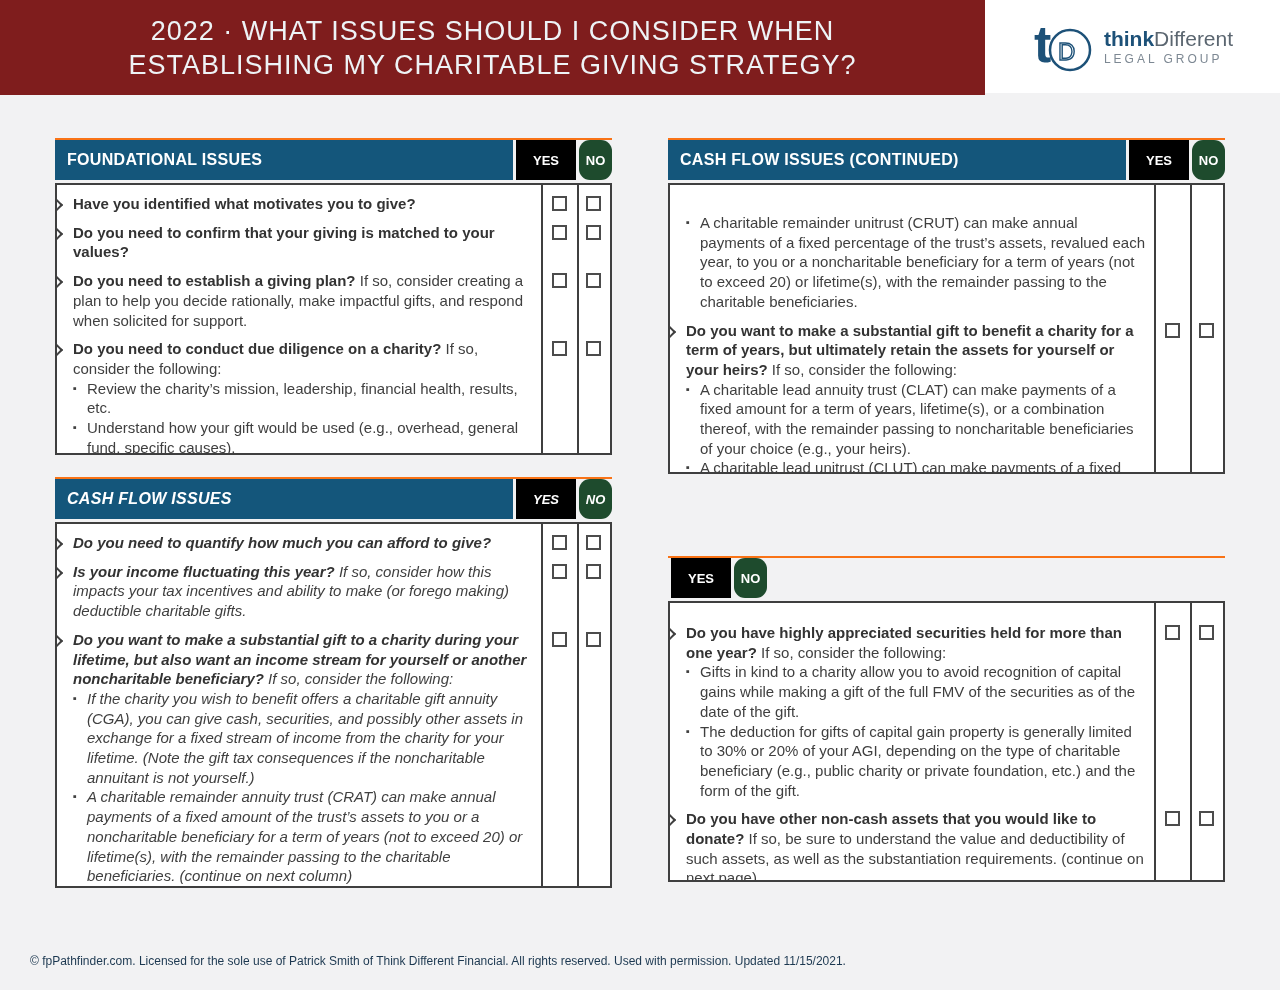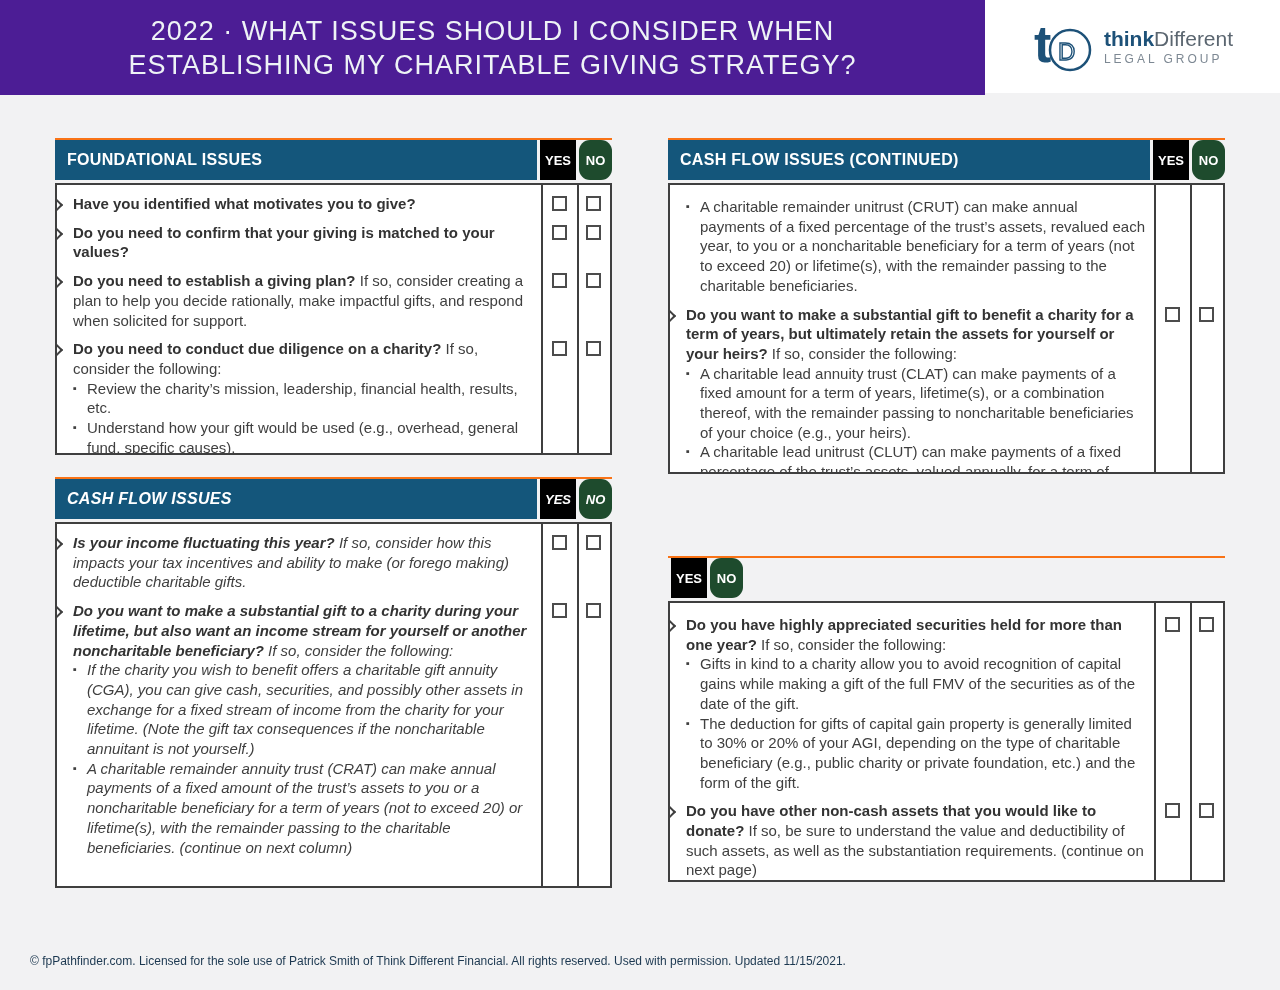--- a/index.html
+++ b/index.html
@@ -7,21 +7,21 @@
   body {
     position:relative;
     background:#f2f2f3;
     font-family:"Liberation Sans","DejaVu Sans",sans-serif;
     color:#3f3f3f;
   }
 
   
   .banner {
     position:absolute; left:0; top:0; width:985px; height:95px;
-    background:#4c1d95;
+    background:#7f1d1d;
     display:flex; flex-direction:column; justify-content:center;
     text-align:center;
   }
   .banner-title { color:#eef3f6; font-size:27px; line-height:34px; font-weight:400; letter-spacing:1px; }
   .banner-arrow {
     position:absolute; left:985px; top:31px; width:0; height:0;
     border-left:13px solid #0c3b59;
     border-top:13px solid transparent;
     border-bottom:13px solid transparent;
   }
@@ -35,35 +35,35 @@
   .logo-text .subtitle { font-size:12px; letter-spacing:3px; color:#7d8893; margin-top:2px; }
 
   
   .panel { position:absolute; width:557px; border-top:2px solid #f97316; }
   .panel-header { display:flex; height:40px; }
   .ph-title {
     flex:1; background:#14567b; color:#fff; font-weight:bold; font-size:16px;
     letter-spacing:.3px; display:flex; align-items:center; padding-left:12px;
   }
   .ph-yes, .ph-no {
-    width:36px; margin-left:3px; color:#fff; font-weight:bold; font-size:13px;
+    width:60px; margin-left:3px; color:#fff; font-weight:bold; font-size:13px;
     display:flex; align-items:center; justify-content:center;
   }
   .ph-yes { background:#000000; }
   .ph-no  { background:#1e4b2d; width:33px;border-radius:11px; }
 
   .panel-body {
     position:relative; margin-top:3px; background:#fff;
     border:2px solid #3f3f3f; overflow:hidden;
     padding-top:9px;
   }
   #panel-foundational .panel-body { height:272px; }
   #panel-cashflow     .panel-body { height:366px; }
-  #panel-cashflow2    .panel-body { height:291px; padding-top:12px; }
-  #panel-asset        .panel-body { height:281px; padding-top:12px; }
+  #panel-cashflow2    .panel-body { height:291px; padding-top:28px; }
+  #panel-asset        .panel-body { height:281px; padding-top:20px; }
 
   .vline { position:absolute; top:0; bottom:0; width:2px; background:#3f3f3f; }
   .vline.v1 { left:484px; } .vline.v2 { left:520px; }
 
   .row { position:relative; display:flex; margin-bottom:9px; padding-left:16px; }
   .qtext { width:468px; padding-right:8px; font-size:15px; line-height:19.7px; }
   .qtext b { color:#333; }
   .cell { width:36px; display:flex; justify-content:center; align-items:flex-start; }
   .cell.no { width:33px; }
   .cb { width:15px; height:15px; border:2px solid #4c4c4c; background:#fff; margin-top:2px; }
@@ -177,20 +177,30 @@
 <div class="panel" id="panel-cashflow">
   <div class="panel-header">
     <div class="ph-title">CASH FLOW ISSUES</div>
     <div class="ph-yes">YES</div>
     <div class="ph-no">NO</div>
   </div>
   <div class="panel-body">
     <div class="vline v1"></div>
     <div class="vline v2"></div>
 
+    <div class="row">
+      <span class="chev"></span>
+      <div class="qtext"><b>Do you need to quantify how much you can afford to give?</b><span></span></div>
+      <div class="cell yes">
+          <span class="cb"></span>
+        </div>
+      <div class="cell no">
+          <span class="cb"></span>
+        </div>
+    </div>
 
     <div class="row">
       <span class="chev"></span>
       <div class="qtext"><b>Is your income fluctuating this year?</b><span> If so, consider how this impacts your tax incentives and ability to make (or forego making) deductible charitable gifts.</span></div>
       <div class="cell yes">
           <span class="cb"></span>
         </div>
       <div class="cell no">
           <span class="cb"></span>
         </div>

